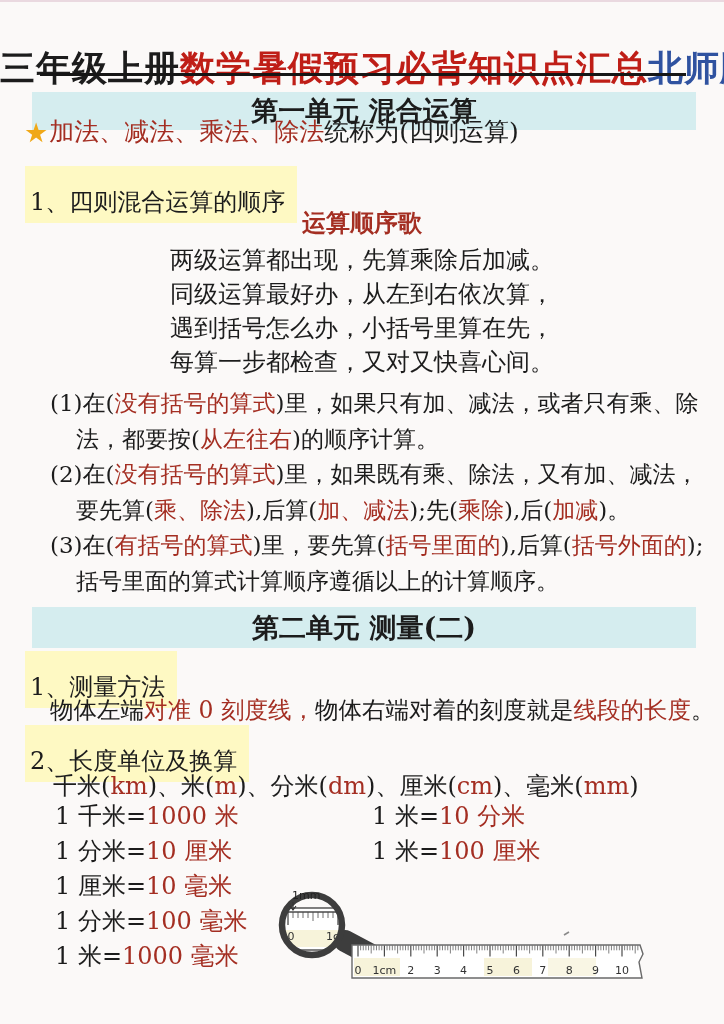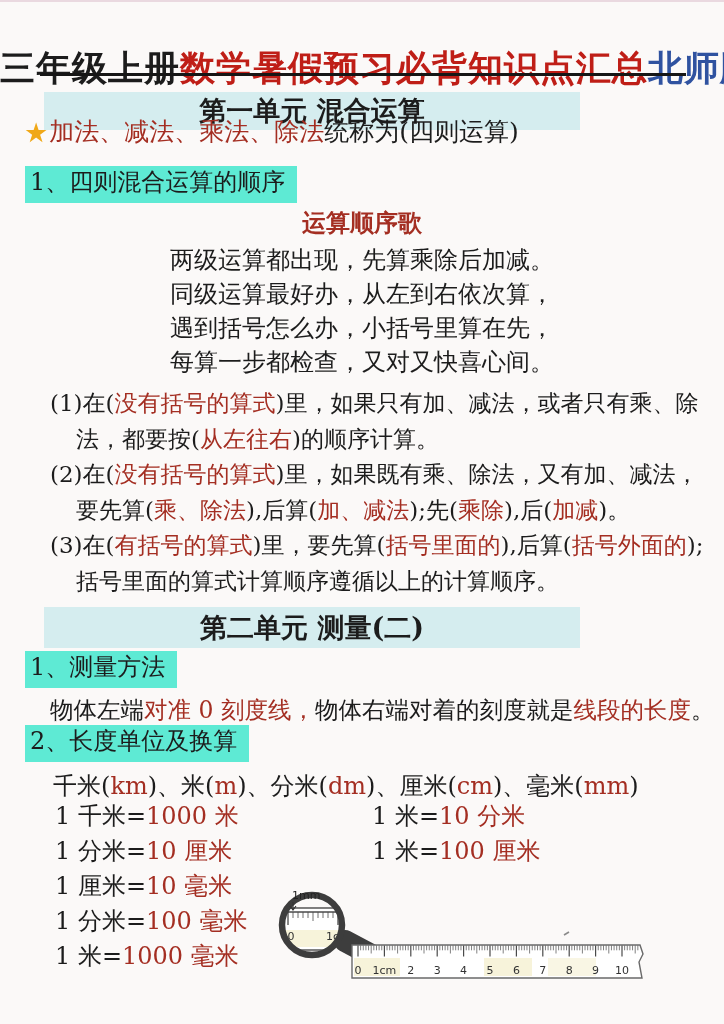--- a/index.html
+++ b/index.html
@@ -11,30 +11,30 @@
     position:relative;
   }
   .page{position:relative;width:724px;height:1024px;}
   .abs{position:absolute;}
   .top-edge{left:0;top:0;width:724px;height:2px;background:#ead9e0;}
 
   .title{left:0;top:22px;width:724px;text-align:center;
     font-size:35px;font-weight:bold;letter-spacing:1px;white-space:nowrap;}
   .title-rule{left:40px;top:73px;width:646px;height:3px;background:#161616;}
 
-  .unit-header{left:44px;width:536px;height:38px;line-height:38px;
+  .unit-header{left:32px;width:664px;height:38px;line-height:38px;
     background:#d5edef;text-align:center;font-size:27px;font-weight:600;white-space:nowrap;}
   .uh1{top:92px;}
   .uh2{top:607px;height:41px;line-height:41px;}
 
   .star-line{left:24px;top:115px;font-size:25px;white-space:nowrap;}
   .star{color:#f0a818;font-size:27px;vertical-align:-2px;margin-right:1px;}
 
-  .hl-green{background:#5eead4;display:inline-block;
-    padding:0 12px 5px 5px;font-size:24px;white-space:nowrap;}
+  .hl-green{background:#fef9c3;display:inline-block;
+    padding:20px 12px 5px 5px;font-size:24px;white-space:nowrap;}
   .g1{left:25px;top:166px;}
   .g2{left:25px;top:651px;}
   .g3{left:25px;top:725px;}
 
   .poem-title{left:0;top:207px;width:724px;text-align:center;
     font-size:24px;font-weight:bold;color:#a42e22;}
   .poem{left:0;top:243px;width:724px;text-align:center;
     font-size:24px;line-height:34px;}
   .poem div{white-space:nowrap;}
 

